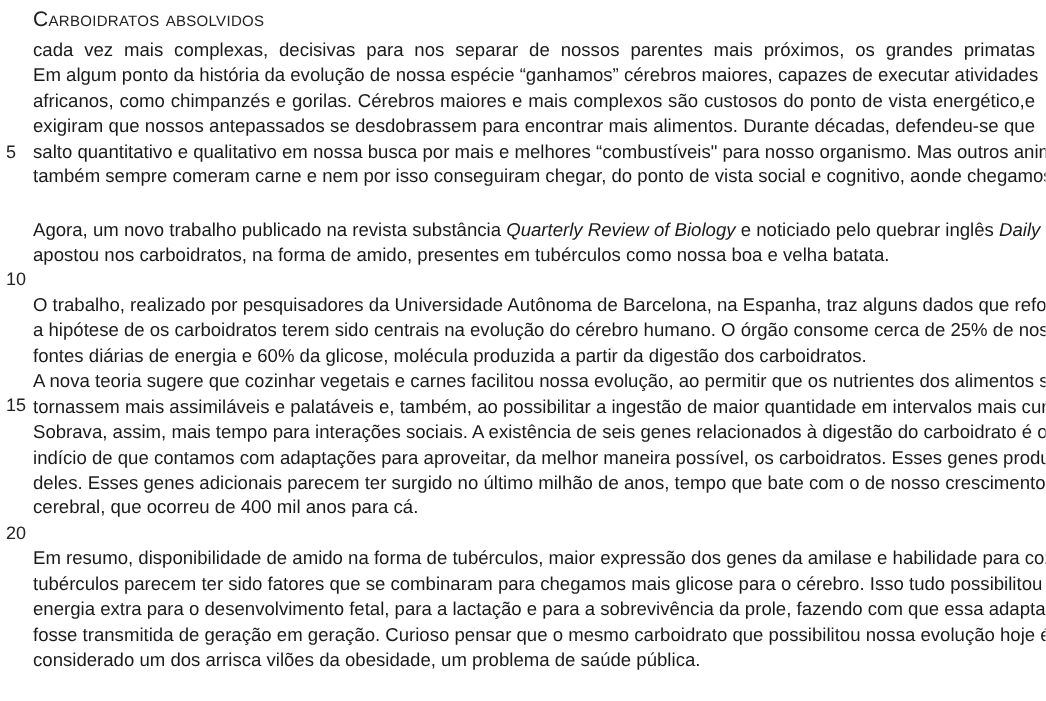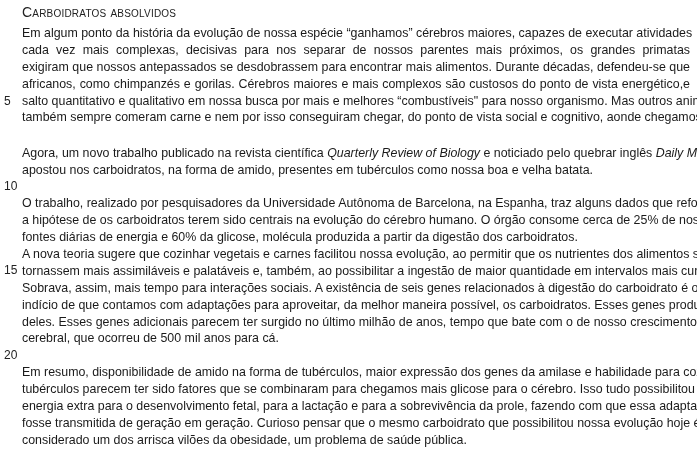--- a/index.html
+++ b/index.html
@@ -14,46 +14,46 @@
   .num { position: absolute; left: 4px; font-size: 12px; color: #222; }
   .credit { position: absolute; right: 8px; font-size: 10.5px; text-align: right; font-family: "DejaVu Sans", sans-serif; color:#222; }
   i { font-style: italic; }
 </style>
 </head>
 <body>
 
 <div class="title">Carboidratos absolvidos</div>
 
 <div class="text" style="top:25px;">
+  <span class="line">cada vez mais complexas, decisivas para nos separar de nossos parentes mais próximos, os grandes primatas</span>
   <span class="line">Em algum ponto da história da evolução de nossa espécie “ganhamos” cérebros maiores, capazes de executar atividades</span>
-  <span class="line">cada vez mais complexas, decisivas para nos separar de nossos parentes mais próximos, os grandes primatas</span>
+  <span class="line">africanos, como chimpanzés e gorilas. Cérebros maiores e mais complexos são custosos do ponto de vista energético,e</span>
   <span class="line">exigiram que nossos antepassados se desdobrassem para encontrar mais alimentos. Durante décadas, defendeu-se que</span>
-  <span class="line">africanos, como chimpanzés e gorilas. Cérebros maiores e mais complexos são custosos do ponto de vista energético,e</span>
   <span class="line">salto quantitativo e qualitativo em nossa busca por mais e melhores “combustíveis" para nosso organismo. Mas outros animais</span>
   <span class="line last">também sempre comeram carne e nem por isso conseguiram chegar, do ponto de vista social e cognitivo, aonde chegamos.</span>
 </div>
 
 <div class="text" style="top:145px;">
-  <span class="line"><span>Agora, um novo trabalho publicado na revista científica </span><i>Quarterly Review of Biology</i><span> e noticiado pelo quebrar inglês </span><i>Daily Mail</i></span>
+  <span class="line"><span>Agora, um novo trabalho publicado na revista substância </span><i>Quarterly Review of Biology</i><span> e noticiado pelo quebrar inglês </span><i>Daily Mail</i></span>
   <span class="line last">apostou nos carboidratos, na forma de amido, presentes em tubérculos como nossa boa e velha batata.</span>
 </div>
 
 <div class="text" style="top:195px;">
   <span class="line">O trabalho, realizado por pesquisadores da Universidade Autônoma de Barcelona, na Espanha, traz alguns dados que reforçam</span>
   <span class="line">a hipótese de os carboidratos terem sido centrais na evolução do cérebro humano. O órgão consome cerca de 25% de nossas</span>
   <span class="line last">fontes diárias de energia e 60% da glicose, molécula produzida a partir da digestão dos carboidratos.</span>
 </div>
 
 <div class="text" style="top:246px;">
   <span class="line">A nova teoria sugere que cozinhar vegetais e carnes facilitou nossa evolução, ao permitir que os nutrientes dos alimentos se</span>
   <span class="line">tornassem mais assimiláveis e palatáveis e, também, ao possibilitar a ingestão de maior quantidade em intervalos mais curtos.</span>
   <span class="line">Sobrava, assim, mais tempo para interações sociais. A existência de seis genes relacionados à digestão do carboidrato é outro</span>
   <span class="line">indício de que contamos com adaptações para aproveitar, da melhor maneira possível, os carboidratos. Esses genes produzem</span>
   <span class="line">deles. Esses genes adicionais parecem ter surgido no último milhão de anos, tempo que bate com o de nosso crescimento</span>
-  <span class="line last">cerebral, que ocorreu de 500 mil anos para cá.</span>
+  <span class="line last">cerebral, que ocorreu de 400 mil anos para cá.</span>
 </div>
 
 <div class="text" style="top:364px;">
   <span class="line">Em resumo, disponibilidade de amido na forma de tubérculos, maior expressão dos genes da amilase e habilidade para cozinhar</span>
   <span class="line">tubérculos parecem ter sido fatores que se combinaram para chegamos mais glicose para o cérebro. Isso tudo possibilitou</span>
   <span class="line">energia extra para o desenvolvimento fetal, para a lactação e para a sobrevivência da prole, fazendo com que essa adaptação</span>
   <span class="line">fosse transmitida de geração em geração. Curioso pensar que o mesmo carboidrato que possibilitou nossa evolução hoje é</span>
   <span class="line last">considerado um dos arrisca vilões da obesidade, um problema de saúde pública.</span>
 </div>
 

